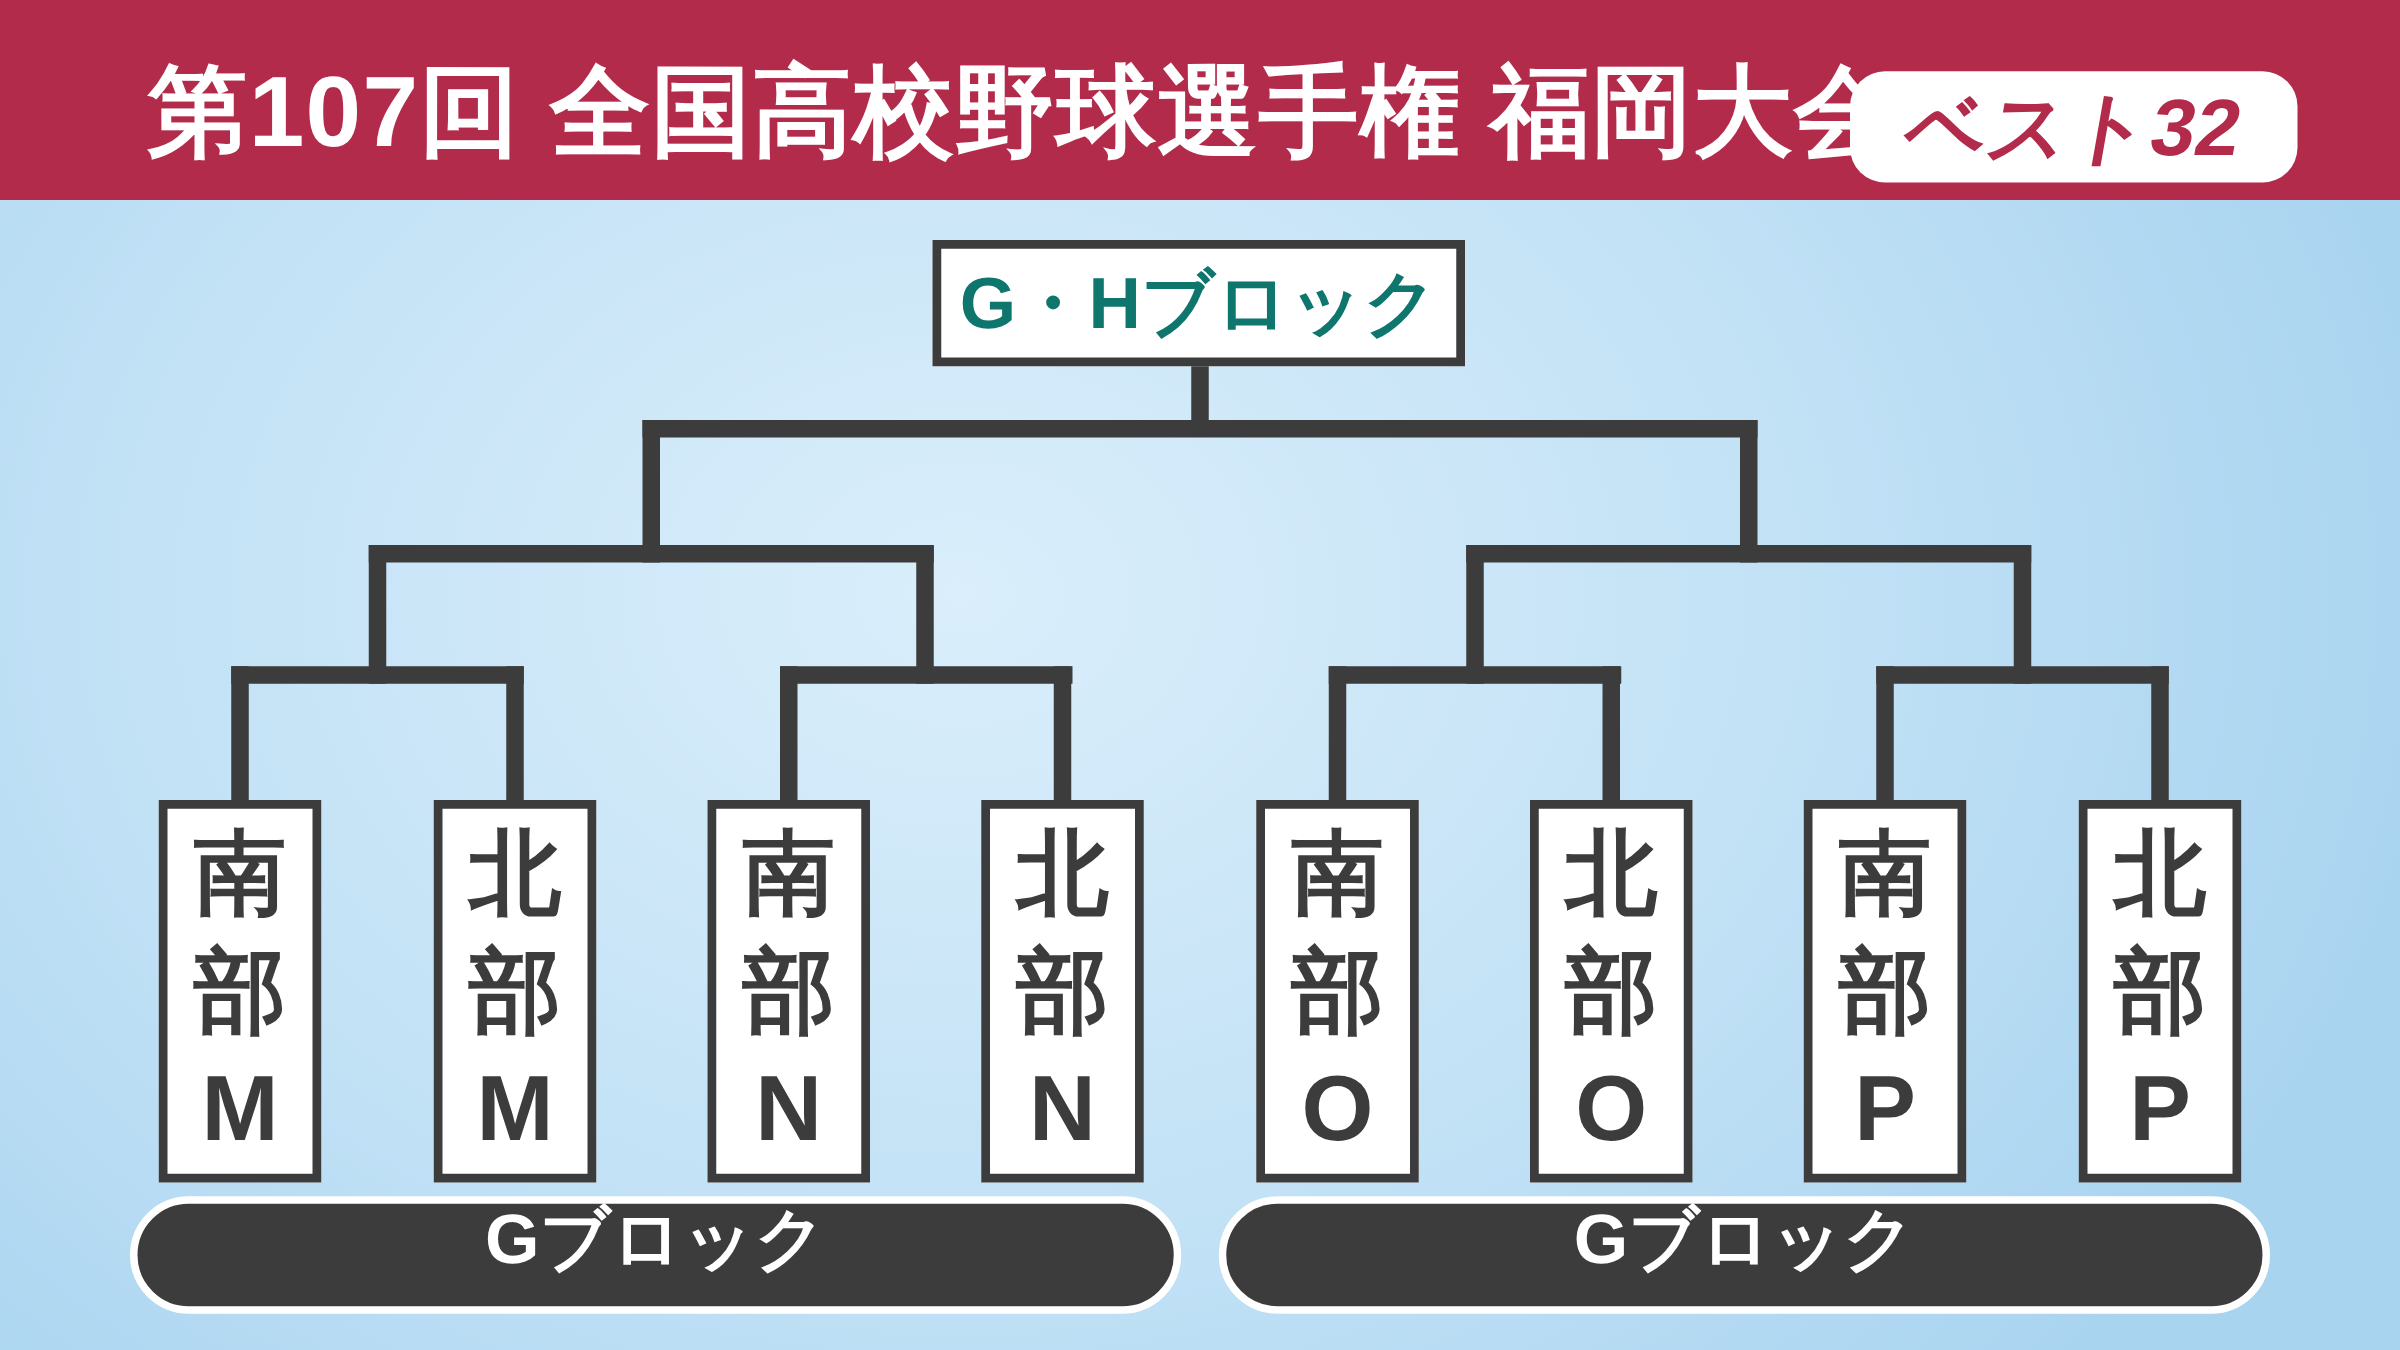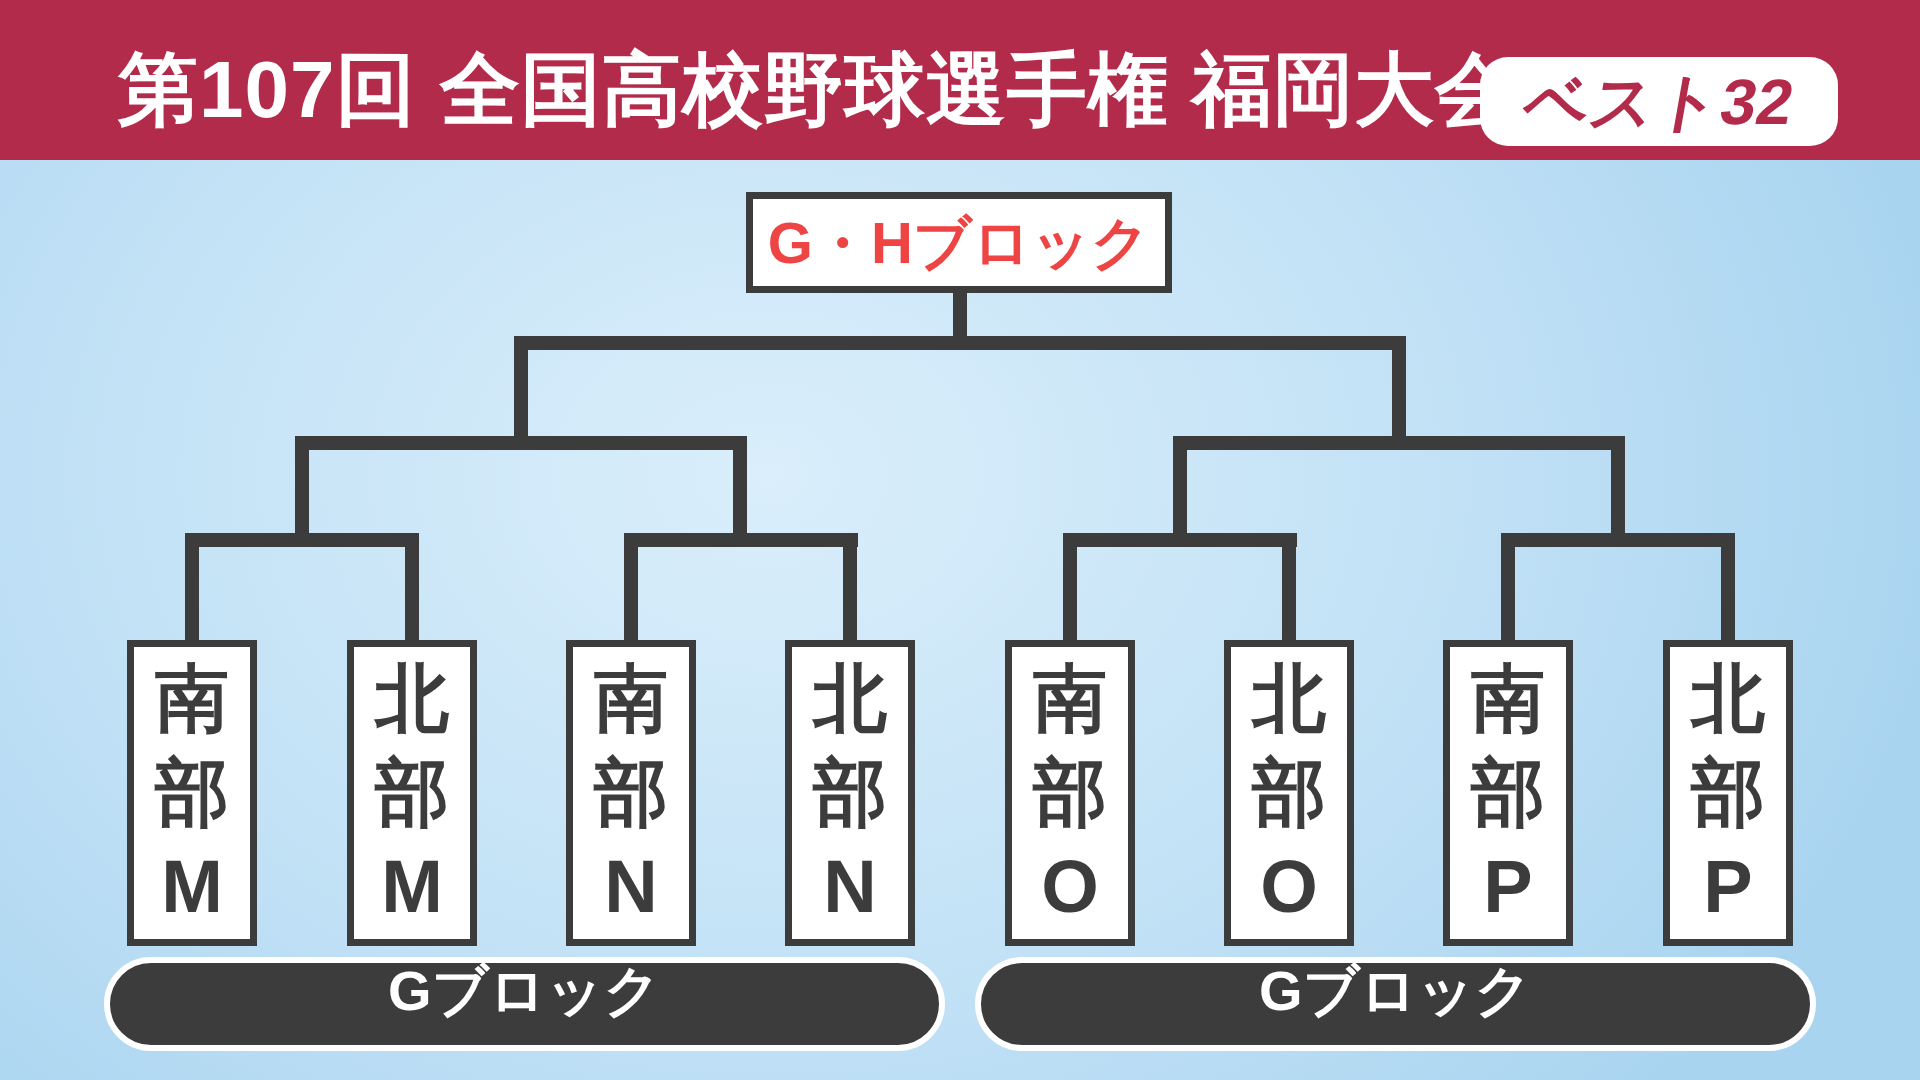--- a/index.html
+++ b/index.html
@@ -60,21 +60,21 @@
     left: 746px; top: 192px;
     width: 426px; height: 101px;
     background: #ffffff;
     border: 7px solid #3c3c3c;
     display: flex;
     align-items: center;
     justify-content: center;
   }
   .root-box span {
     font-size: 58px;
-    color: #ef4444;
+    color: #0f766e;
     white-space: nowrap;
     line-height: 1;
   }
 
   
   .team {
     position: absolute;
     top: 640px;
     width: 130px; height: 306px;
     background: #ffffff;

